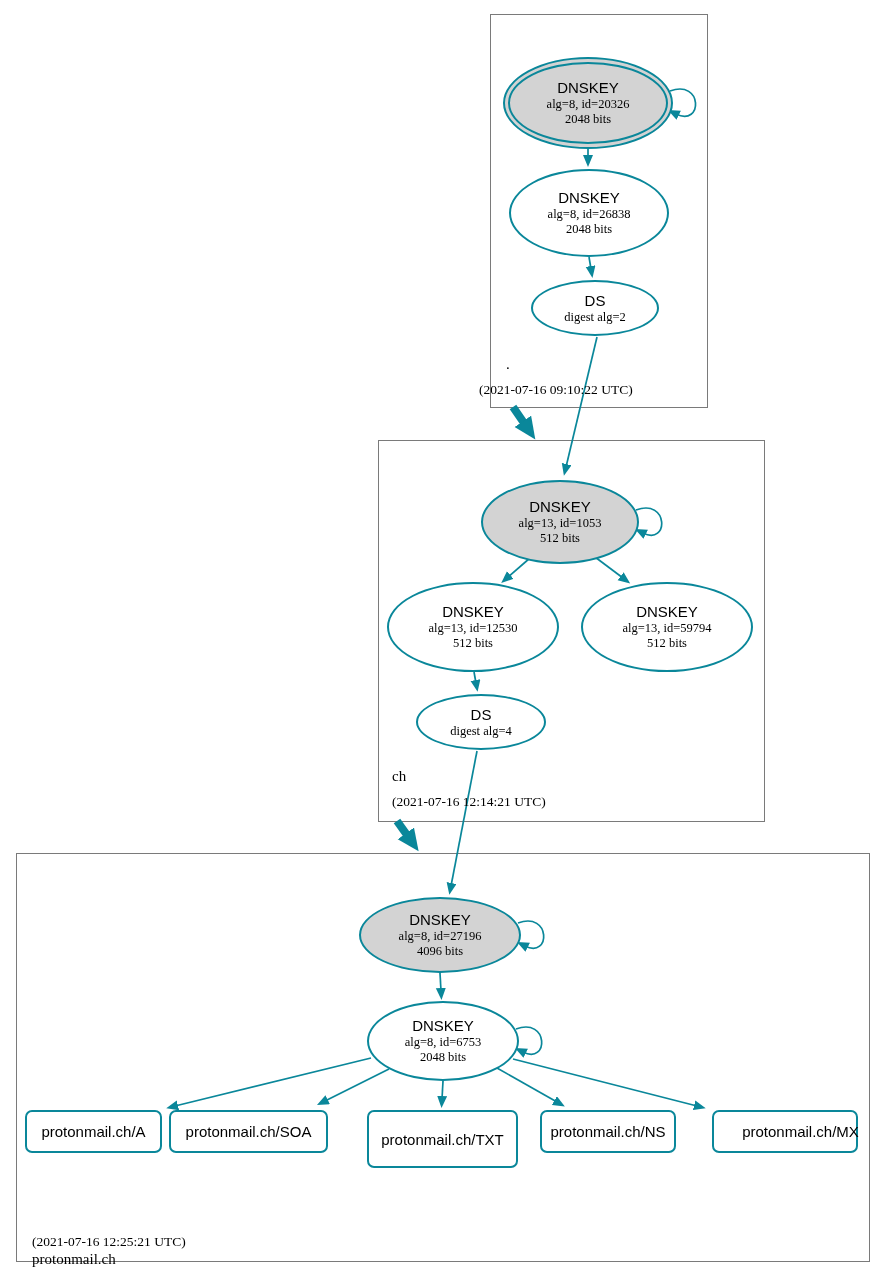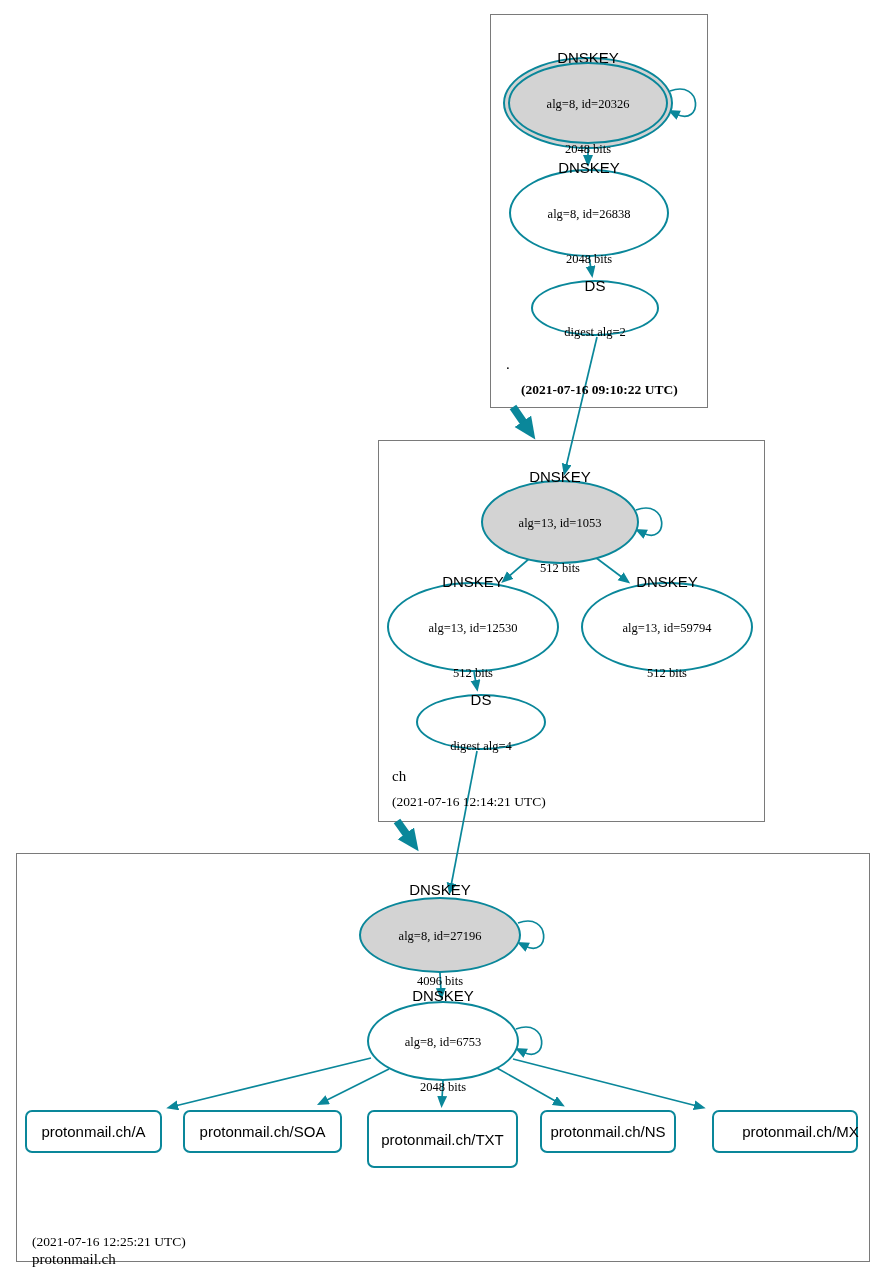--- a/index.html
+++ b/index.html
@@ -15,21 +15,21 @@
   .canvas{position:relative;width:885px;height:1278px;background:var(--background);overflow:hidden;}
 
   .zone-box{position:absolute;border:1px solid var(--box-border);background:transparent;z-index:1;}
 
   .edge-layer{position:absolute;left:0;top:0;width:885px;height:1278px;z-index:2;pointer-events:none;}
   .edge{stroke:var(--accent);fill:none;stroke-width:1.7px;}
   .edge-thick{stroke:var(--accent);fill:none;stroke-width:8px;}
   .arrfill{fill:var(--accent);}
 
   .node{position:absolute;z-index:3;display:flex;flex-direction:column;justify-content:center;align-items:center;
-        text-align:center;border:2px solid var(--accent);border-radius:50%;background:#ffffff;gap:30px;}
+        text-align:center;border:2px solid var(--accent);border-radius:50%;background:#ffffff;}
   .node.sep{background:var(--node-fill);}
   .node.double::before{content:"";position:absolute;inset:3px;border:2px solid var(--accent);border-radius:50%;}
   .node-title{font-family:"Liberation Sans",sans-serif;font-size:15px;line-height:18px;color:var(--node-text);}
   .node-detail{font-family:"Liberation Serif",serif;font-size:12.5px;line-height:15px;color:var(--node-text);}
 
   .rrset{position:absolute;z-index:3;display:flex;justify-content:center;align-items:center;text-align:center;
          border:2px solid var(--accent);border-radius:7px;background:#ffffff;
          font-family:"Liberation Sans",sans-serif;font-size:15px;color:var(--node-text);}
 
   .zone-name{position:absolute;z-index:3;font-family:"Liberation Serif",serif;font-size:15px;color:var(--node-text);}
@@ -85,21 +85,21 @@
   <div class="node" style="left:509px;top:169px;width:160px;height:88px;">
     <div class="node-title">DNSKEY</div>
     <div class="node-detail">alg=8, id=26838</div>
     <div class="node-detail">2048 bits</div>
   </div>
   <div class="node" style="left:531px;top:280px;width:128px;height:56px;">
     <div class="node-title">DS</div>
     <div class="node-detail">digest alg=2</div>
   </div>
   <div class="zone-name" style="left:506px;top:356px;">.</div>
-  <div class="zone-time" style="left:521px;top:382px;font-weight:bold;">(2021-07-16 09:10:22 UTC)</div>
+  <div class="zone-time" style="left:479px;top:382px;">(2021-07-16 09:10:22 UTC)</div>
 
   <div class="node sep" style="left:481px;top:480px;width:158px;height:84px;">
     <div class="node-title">DNSKEY</div>
     <div class="node-detail">alg=13, id=1053</div>
     <div class="node-detail">512 bits</div>
   </div>
   <div class="node" style="left:387px;top:582px;width:172px;height:90px;">
     <div class="node-title">DNSKEY</div>
     <div class="node-detail">alg=13, id=12530</div>
     <div class="node-detail">512 bits</div>
@@ -123,21 +123,21 @@
   </div>
   <div class="node" style="left:367px;top:1001px;width:152px;height:80px;">
     <div class="node-title">DNSKEY</div>
     <div class="node-detail">alg=8, id=6753</div>
     <div class="node-detail">2048 bits</div>
   </div>
 
   <div class="rrset" style="left:25px;top:1110px;width:137px;height:43px;">
     <span>protonmail.ch/A</span>
   </div>
-  <div class="rrset" style="left:183px;top:1110px;width:159px;height:43px;">
+  <div class="rrset" style="left:169px;top:1110px;width:159px;height:43px;">
     <span>protonmail.ch/SOA</span>
   </div>
   <div class="rrset" style="left:367px;top:1110px;width:151px;height:58px;">
     <span>protonmail.ch/TXT</span>
   </div>
   <div class="rrset" style="left:540px;top:1110px;width:136px;height:43px;">
     <span>protonmail.ch/NS</span>
   </div>
   <div class="rrset" style="left:712px;top:1110px;width:146px;height:43px;padding-left:31px;">
     <span>protonmail.ch/MX</span>

